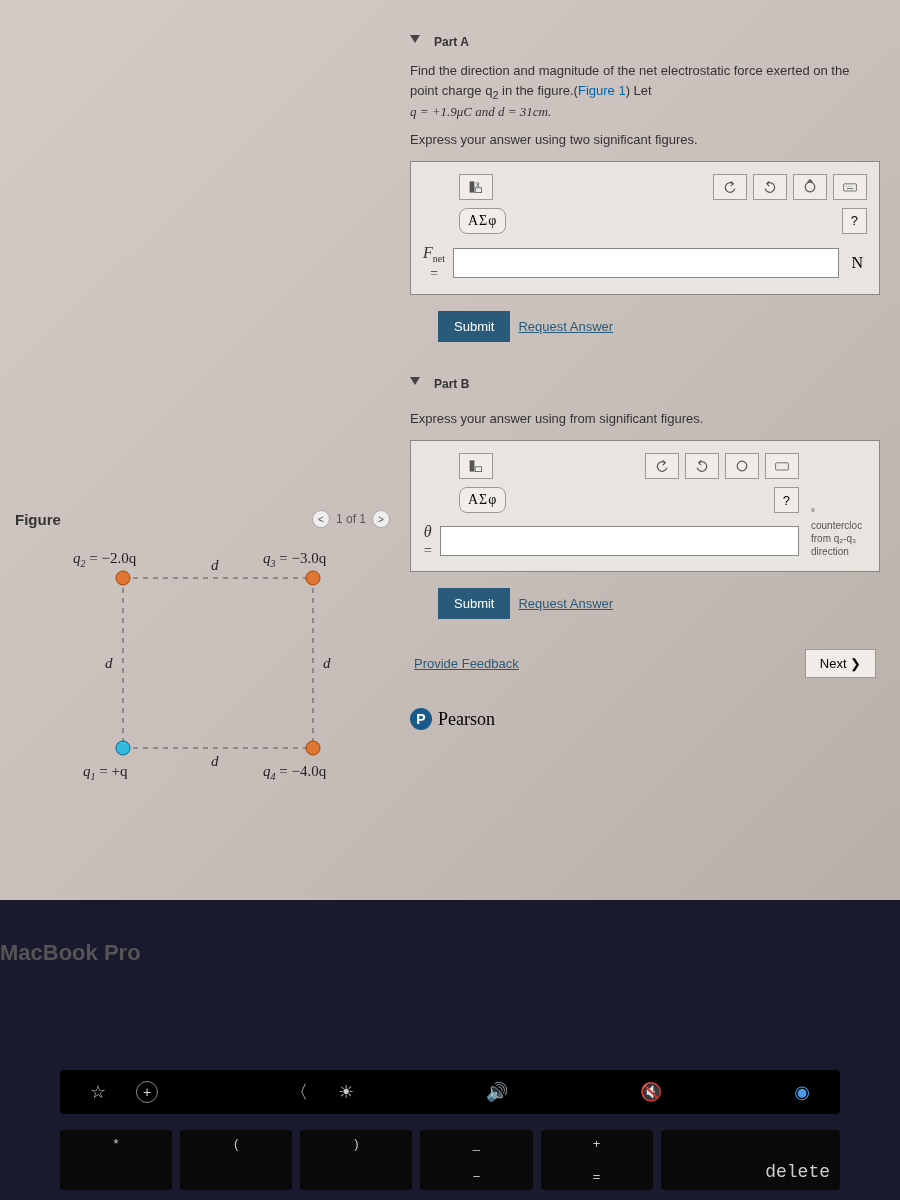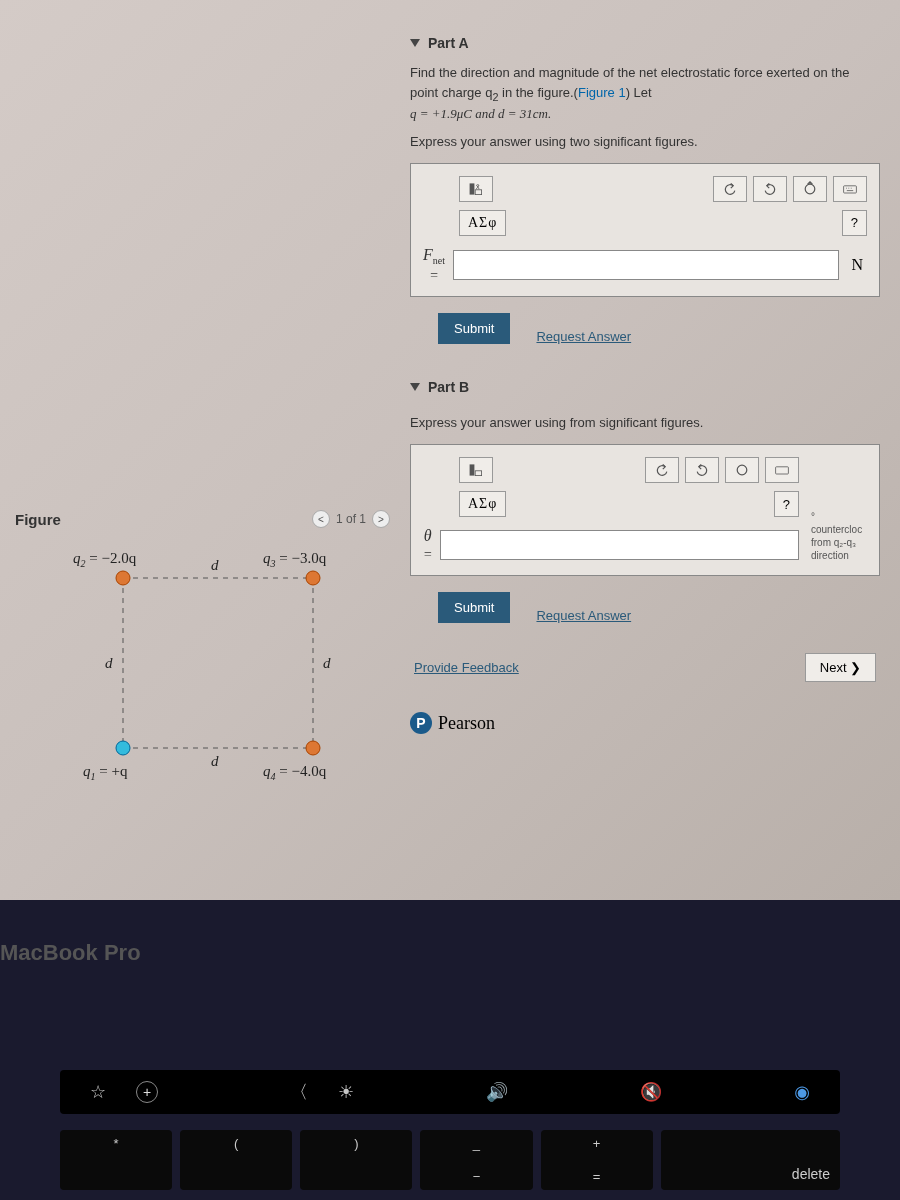--- a/index.html
+++ b/index.html
@@ -23,23 +23,22 @@
     width: 405px;
     padding: 10px 15px;
     position: relative;
   }
   .right-col {
     flex: 1;
     padding: 10px 20px 10px 5px;
   }
   .part-header {
     display: flex;
-    align-items: center;
-    gap: 8px;
-    font-size: 14px;
+    gap: 14px;
+    font-size: 12px;
     font-weight: bold;
     color: #333;
     padding: 25px 0 12px 0;
   }
   .triangle-down {
     width: 0; height: 0;
     border-left: 5px solid transparent;
     border-right: 5px solid transparent;
     border-top: 8px solid #444;
   }
@@ -75,21 +74,21 @@
     padding: 4px 8px;
     font-size: 13px;
     cursor: pointer;
     min-height: 26px;
     display: flex;
     align-items: center;
     justify-content: center;
   }
   .tool-spacer { flex: 1; }
   .icon-svg { width: 16px; height: 16px; }
-  .greek-btn { font-family: "Times New Roman", serif; font-size: 14px; letter-spacing: 1px; }
+  .greek-btn { font-family: "Times New Roman", serif; font-size: 14px; letter-spacing: 1px; border-radius: 8px; }
   .input-row {
     display: flex;
     align-items: center;
     gap: 8px;
     margin-top: 10px;
   }
   .var-label {
     font-family: "Times New Roman", serif;
     font-style: italic;
     font-size: 16px;
@@ -116,22 +115,22 @@
     right: -2px;
     top: 50%;
     font-size: 10px;
     color: #555;
     line-height: 1.3;
     width: 70px;
     text-align: left;
   }
   .submit-row {
     display: flex;
-    align-items: flex-end;
-    gap: 26px;
+    align-items: center;
+    gap: 8px;
     margin: 16px 0 10px 0;
     padding-left: 28px;
   }
   .submit-btn {
     background: #2a5a7a;
     color: #fff;
     border: none;
     padding: 8px 16px;
     font-size: 13px;
     cursor: pointer;
@@ -271,21 +270,22 @@
     justify-content: center;
     font-size: 16px;
     position: relative;
   }
   .key-top { font-size: 13px; position: absolute; top: 6px; }
   .key-bot { font-size: 13px; position: absolute; bottom: 6px; }
   .key-wide { flex: 1.6; }
   .key-label-corner {
     position: absolute;
     right: 10px; bottom: 8px;
-    font-size: 14px;
+    font-size: 18px;
+    font-family: Liberation Mono, monospace;
   }
 </style>
 </head>
 <body>
 
 <div class="screen">
 
   <div class="left-col">
     <div class="figure-panel">
       <div class="figure-header">

